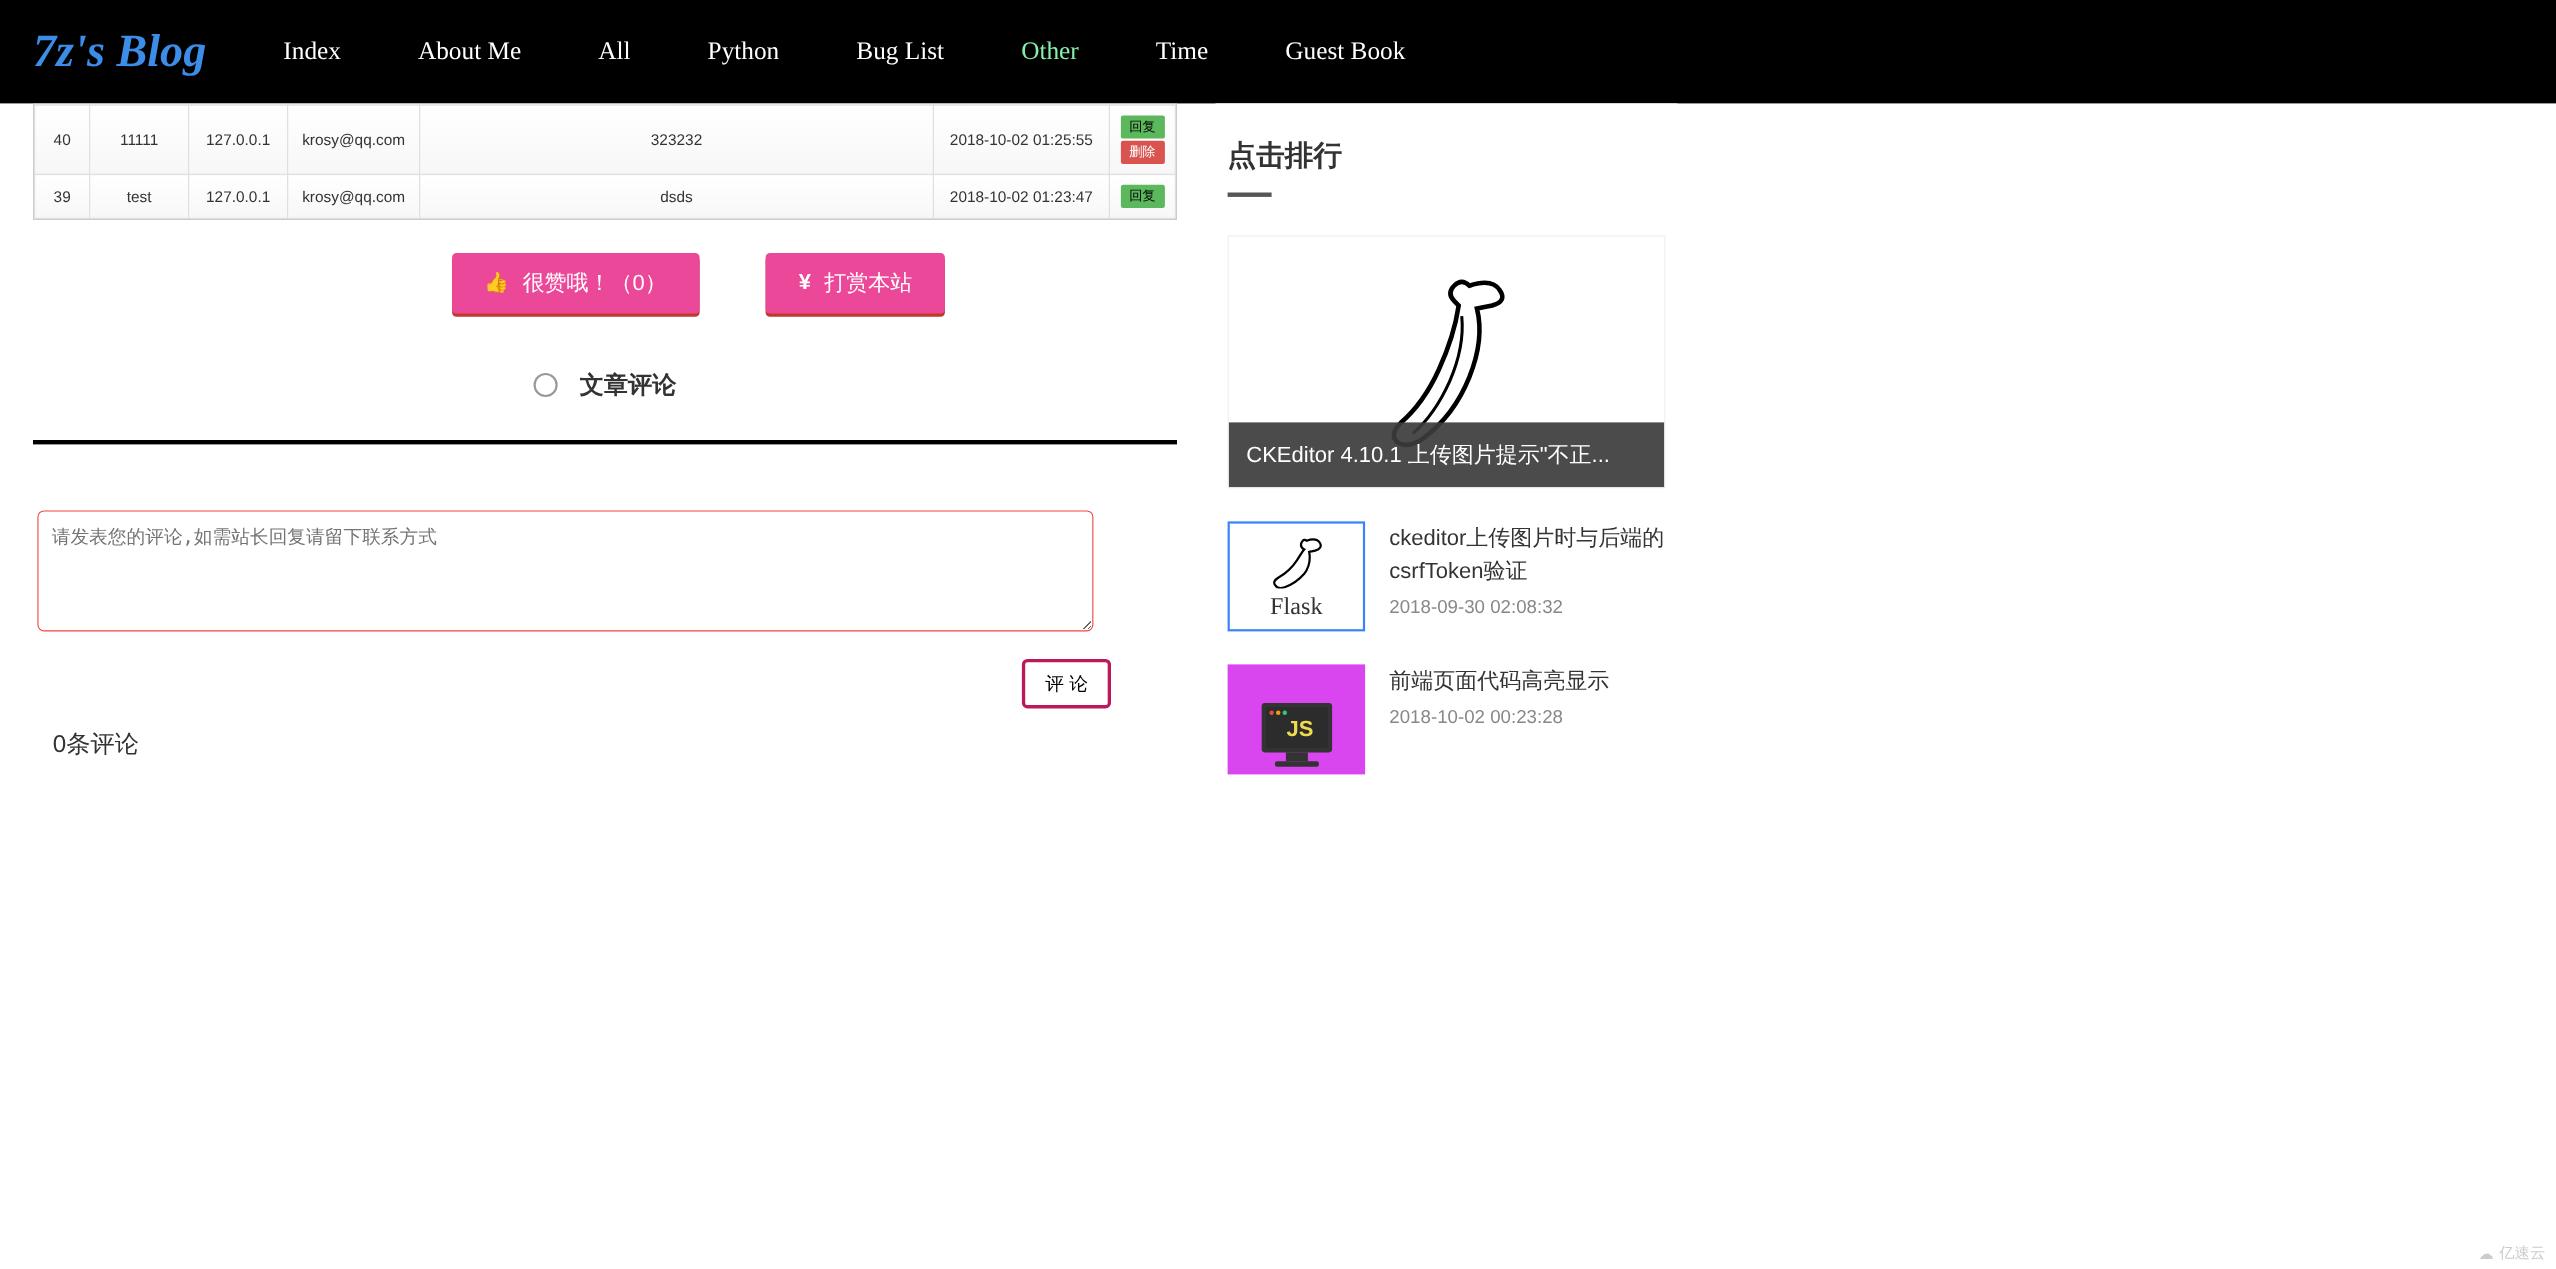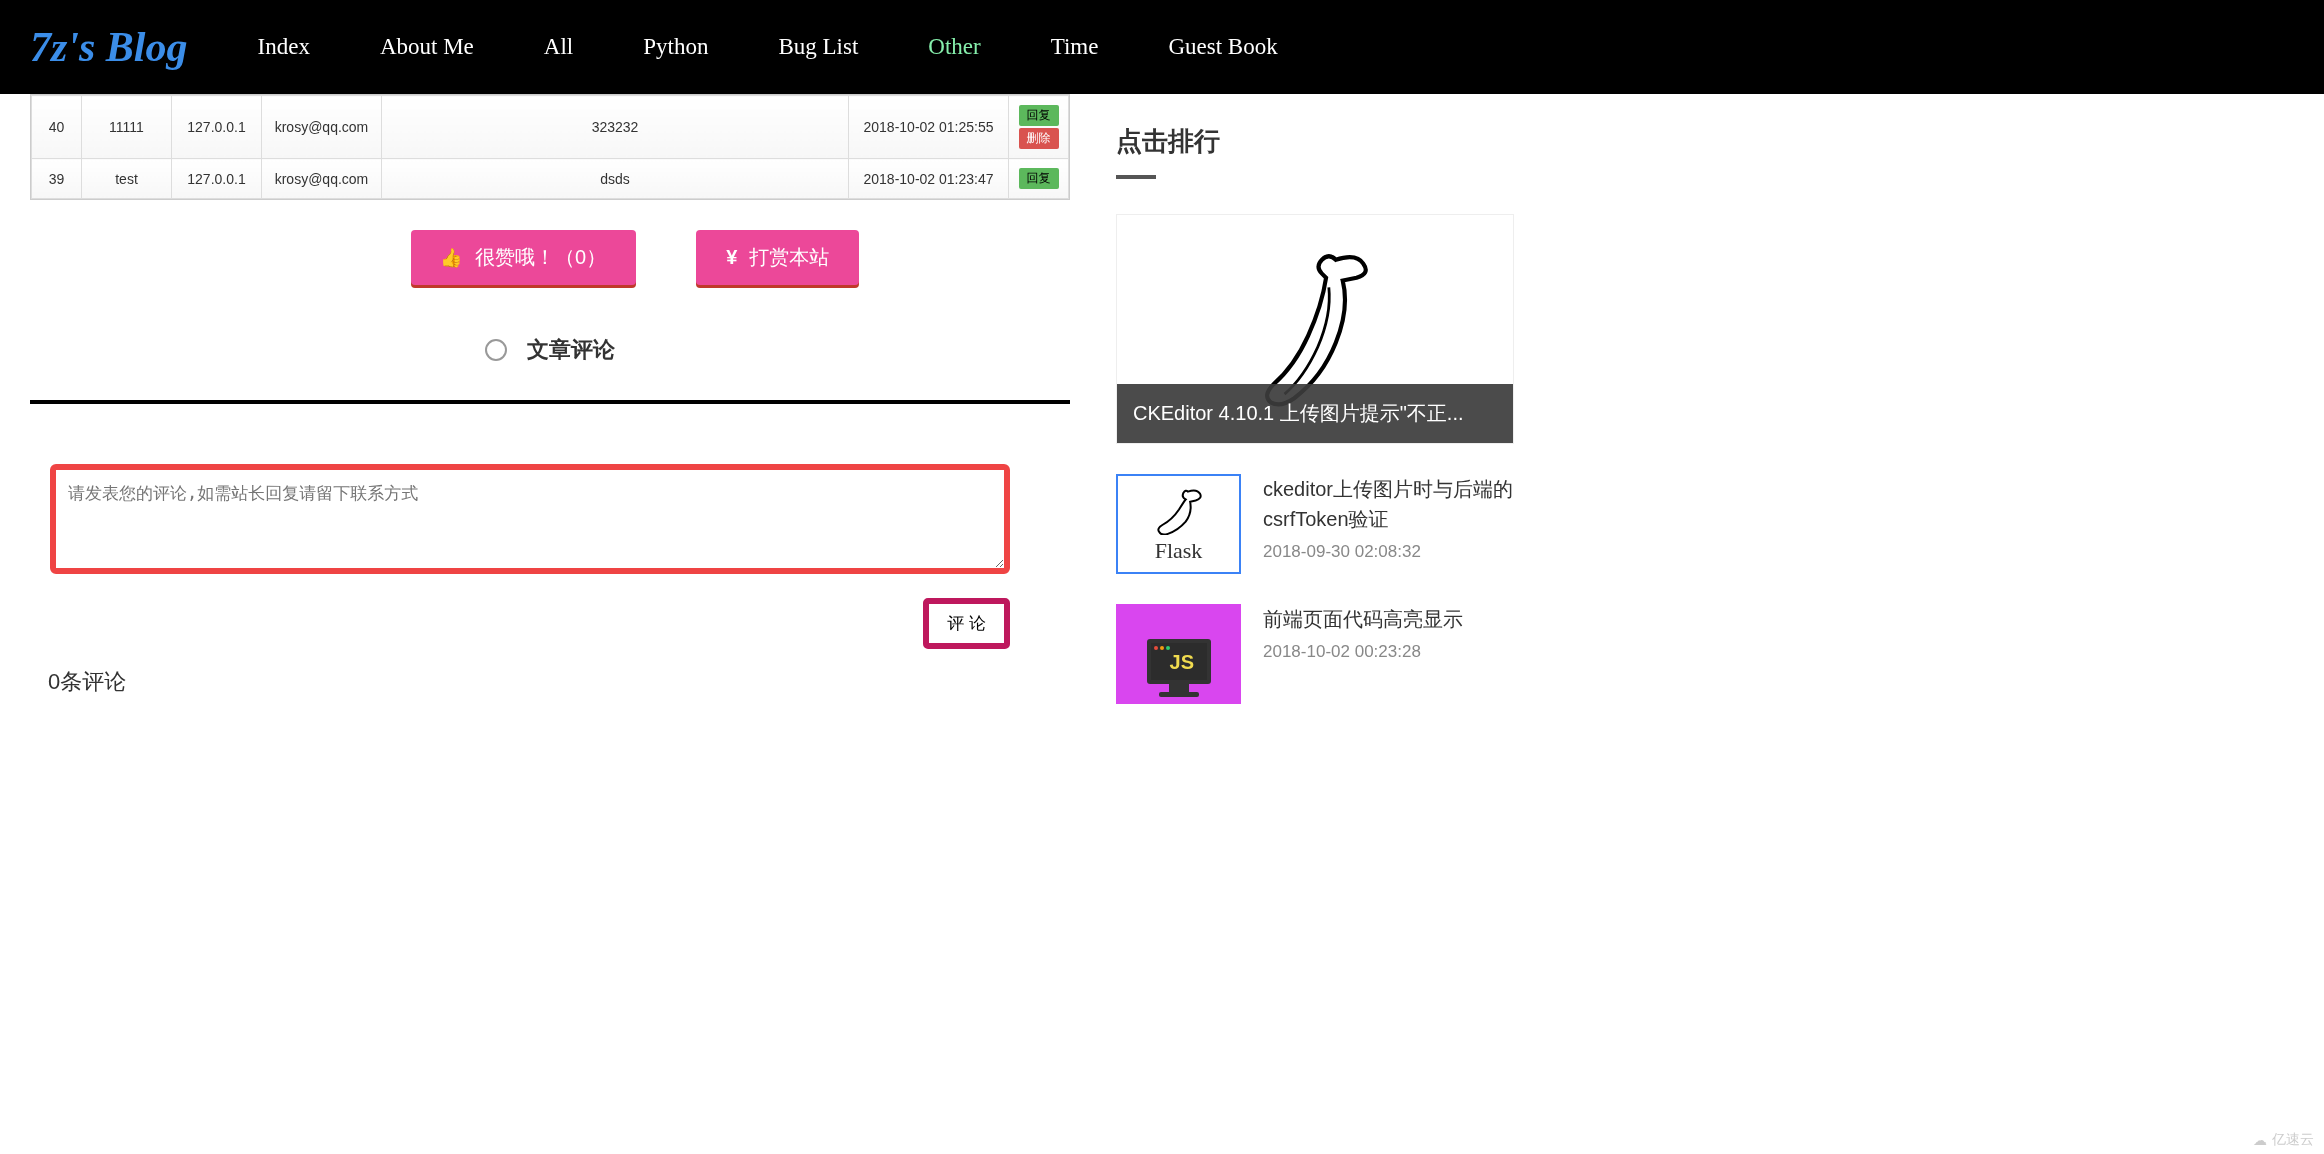--- a/index.html
+++ b/index.html
@@ -135,37 +135,37 @@
     .speech-icon {
       width: 22px;
       height: 22px;
       border: 2px solid #999;
       border-radius: 50%;
       position: relative;
     }
     .comment-textarea {
       width: 960px;
       height: 110px;
-      margin-left: 20px;
-      border: 6px solid #ef4444;
+      margin-left: 4px;
+      border: 1px solid #ef4444;
       border-radius: 6px;
       padding: 12px;
       font-size: 17px;
       resize: both;
       color: #666;
     }
     .comment-submit-row {
       width: 980px;
       display: flex;
       justify-content: flex-end;
       margin-top: 20px;
     }
     .btn-submit {
       background: #fff;
-      border: 6px solid #be185d;
+      border: 3px solid #be185d;
       padding: 8px 18px;
       font-size: 17px;
       border-radius: 5px;
       cursor: pointer;
     }
     .comment-count {
       font-size: 22px;
       margin: 18px 18px 30px;
     }
     .sidebar-section {

